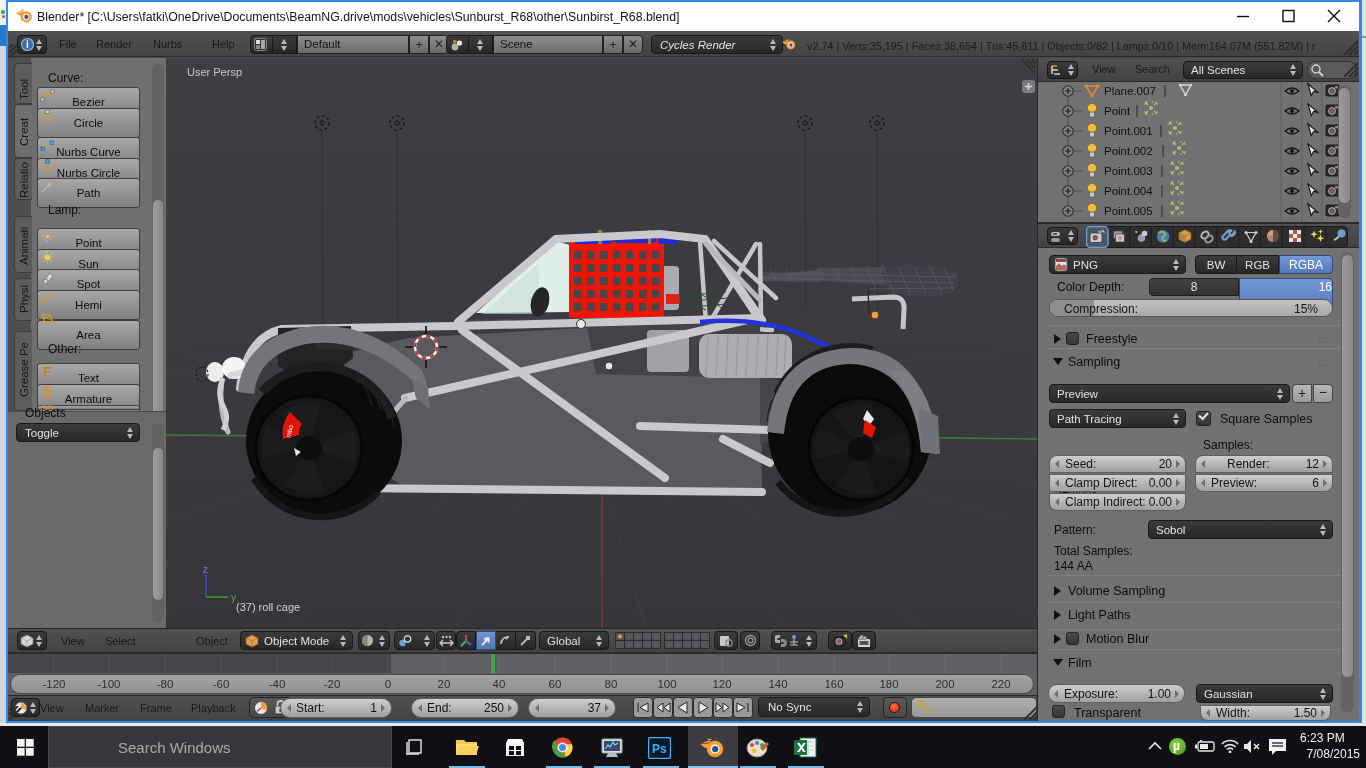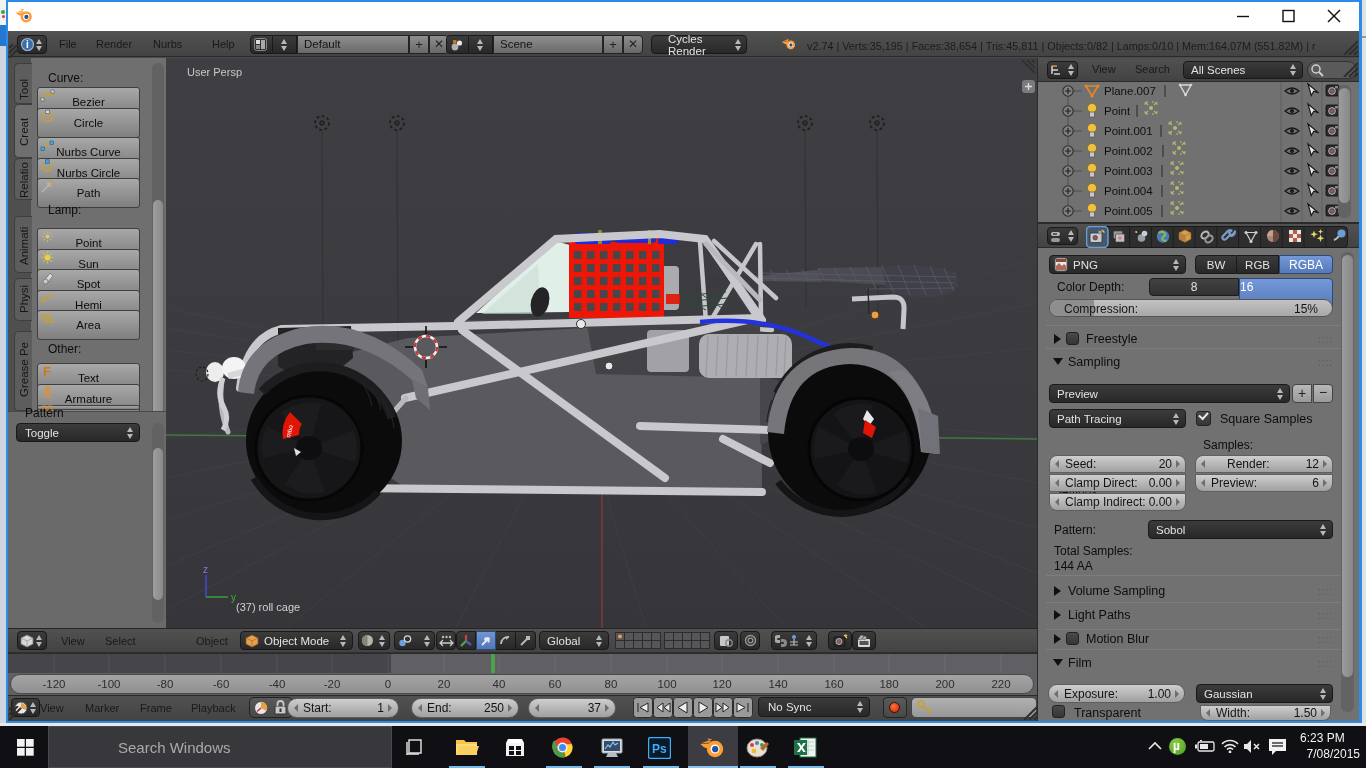--- a/index.html
+++ b/index.html
@@ -38,20 +38,21 @@
 <div class="abs" style="left:6px;top:0;width:1356px;height:723px;background:#4b4b4b;border-left:2px solid #2d8ceb;border-right:3px solid #2d8ceb;border-top:2px solid #2d8ceb;border-bottom:2px solid #2d8ceb;"></div>
 
 <div class="abs" style="left:8px;top:2px;width:1351px;height:29px;background:#ffffff;"></div>
 <svg class="abs" style="left:15px;top:6px;" width="20" height="20" viewBox="0 0 20 20">
  <circle cx="11.2" cy="10.8" r="5.6" fill="#ff9d33"></circle>
  <circle cx="11.2" cy="10.8" r="3.1" fill="#fff"></circle>
  <circle cx="11.4" cy="10.9" r="2.1" fill="#1b53a5"></circle>
  <path d="M1,6.5 L9,5.6 L5.5,2.8 L9.5,3.4 Z" fill="#ff9d33"></path>
  <path d="M0.8,6.8 Q4,10.5 7,9.5 L9,6.2 Z" fill="#ff9d33"></path>
 </svg>
+<div class="abs" style="left:37px;top:10px;font-size:12.3px;color:#151515;white-space:nowrap;">Blender* [C:\Users\fatki\OneDrive\Documents\BeamNG.drive\mods\vehicles\Sunburst_R68\other\Sunbirst_R68.blend]</div>
 <svg class="abs" style="left:1230px;top:5px;" width="120" height="22" viewBox="0 0 120 22">
  <line x1="7" y1="11.5" x2="19" y2="11.5" stroke="#111" stroke-width="1.4"></line>
  <rect x="53" y="5.5" width="11" height="11" fill="none" stroke="#111" stroke-width="1.4"></rect>
  <line x1="98" y1="5" x2="110" y2="17" stroke="#111" stroke-width="1.4"></line>
  <line x1="110" y1="5" x2="98" y2="17" stroke="#111" stroke-width="1.4"></line>
 </svg>
 
 <div class="abs" style="left:8px;top:31px;width:1351px;height:26px;background:linear-gradient(#525252,#434343);border-bottom:1px solid #2a2a2a;"></div>
 <div id="infohdr">
 
@@ -89,21 +90,21 @@
           <rect x="3" y="2" width="3.5" height="3.5" fill="#c87820"></rect>
         </svg>
  </div>
  <div class="abs dd" style="left:469px;top:35px;width:24px;height:19px;border-radius:0;border-left:0;">
         <div class="updn" style="margin:0 auto;"></div>
       </div>
  <div class="abs" style="left:493px;top:35px;width:110px;height:19px;background:linear-gradient(#8e8e8e,#6a6a6a);border:1px solid #232323;color:#141414;font-size:11.5px;line-height:17px;padding-left:6px;">Scene</div>
  <div class="abs" style="left:603px;top:35px;width:20px;height:19px;background:linear-gradient(#8e8e8e,#686868);border:1px solid #232323;color:#222;text-align:center;line-height:17px;font-size:13px;">+</div>
  <div class="abs" style="left:623px;top:35px;width:20px;height:19px;background:linear-gradient(#8e8e8e,#686868);border:1px solid #232323;border-radius:0 4px 4px 0;color:#222;text-align:center;line-height:16px;font-size:12px;">✕</div>
 
- <div class="abs dd" style="left:651px;top:35px;width:96px;height:19px;padding-left:16px;">Cycles Render<div class="updn"></div></div>
+ <div class="abs dd" style="left:651px;top:35px;width:132px;height:19px;padding-left:8px;font-style:italic;">Cycles Render<div class="updn"></div></div>
 
  <svg class="abs" style="left:781px;top:37px;" width="17" height="15" viewBox="0 0 20 18">
   <circle cx="11.5" cy="9.5" r="5.2" fill="#ff9d33"></circle>
         <circle cx="11.5" cy="9.5" r="2.9" fill="#fff"></circle>
         <circle cx="11.7" cy="9.6" r="2" fill="#1b53a5"></circle>
   <path d="M1,5.5 L9,4.6 L6,2 L9.8,2.6 Z" fill="#ff9d33"></path>
         <path d="M0.8,5.8 Q4,9.3 7,8.4 L9,5.2 Z" fill="#ff9d33"></path>
  </svg>
  <div class="abs" style="left:807px;top:40px;font-size:10.8px;color:#1c1c1c;white-space:nowrap;">v2.74 | Verts:35,195 | Faces:38,654 | Tris:45,811 | Objects:0/82 | Lamps:0/10 | Mem:164.07M (551.82M) | r</div>
  <svg class="abs" style="left:1340px;top:33px;" width="18" height="22">
@@ -142,21 +143,21 @@
  <div class="toolbtn" style="top:87px;">Bezier</div>
  <div class="toolbtn" style="top:108px;">Circle</div>
  <div class="toolbtn" style="top:137px;">Nurbs Curve</div>
  <div class="toolbtn" style="top:158px;">Nurbs Circle</div>
  <div class="toolbtn" style="top:178px;">Path</div>
  <div class="plabel" style="left:48px;top:203px;">Lamp:</div>
  <div class="toolbtn" style="top:228px;">Point</div>
  <div class="toolbtn" style="top:249px;">Sun</div>
  <div class="toolbtn" style="top:269px;">Spot</div>
  <div class="toolbtn" style="top:290px;">Hemi</div>
- <div class="toolbtn" style="top:310px;">Area</div>
+ <div class="toolbtn" style="top:320px;">Area</div>
  <div class="plabel" style="left:48px;top:342px;">Other:</div>
  <div class="toolbtn" style="top:363px;">Text</div>
  <div class="toolbtn" style="top:384px;">Armature</div>
  <div class="toolbtn" style="top:405px;height:5px;"></div>
 
  <svg class="abs" style="left:40px;top:88px;" width="15" height="15">
         <path d="M2,12 Q4,3 8,6 T13,4" stroke="#caa029" stroke-width="1.6" fill="none"></path>
         <rect x="1" y="10" width="3" height="3" fill="#ddd" stroke="#555" stroke-width="0.6"></rect>
         <rect x="11" y="2" width="3" height="3" fill="#ddd" stroke="#555" stroke-width="0.6"></rect>
       </svg>
@@ -215,21 +216,21 @@
           <rect x="2" y="2" width="4" height="5"></rect>
           <rect x="8" y="2" width="4" height="5"></rect>
         </g>
       </svg>
 
  <div class="abs" style="left:152px;top:63px;width:12px;height:560px;background:#626262;border-radius:6px;"></div>
  <div class="abs" style="left:153px;top:200px;width:10px;height:245px;background:linear-gradient(90deg,#9e9e9e,#8a8a8a);border-radius:5px;"></div>
  <div class="abs" style="left:153px;top:450px;width:10px;height:150px;background:linear-gradient(90deg,#9e9e9e,#8a8a8a);border-radius:5px;"></div>
 
  <div class="abs" style="left:8px;top:411px;width:158px;height:217px;background:#6a6a6a;border-top:1px solid #4a4a4a;"></div>
- <div class="plabel" style="left:25px;top:406px;">Pattern</div>
+ <div class="plabel" style="left:25px;top:406px;">Objects</div>
  <div class="abs dd" style="left:16px;top:423px;width:124px;height:19px;padding-left:8px;">Toggle<div class="updn"></div></div>
  <div class="abs" style="left:152px;top:423px;width:12px;height:200px;background:#626262;border-radius:6px;"></div>
  <div class="abs" style="left:153px;top:448px;width:10px;height:152px;background:linear-gradient(90deg,#9e9e9e,#8a8a8a);border-radius:5px;"></div>
 </div>
 
 <div id="viewport" class="abs" style="left:166px;top:58px;width:871px;height:570px;overflow:hidden;background:linear-gradient(180deg,#3f3f43 0%,#3b3b3f 55%,#36363a 100%);">
 <svg width="871" height="570" viewBox="0 0 871 570">
 
  <g stroke="#45454a" stroke-width="1" opacity="0.5">
   <line x1="410" y1="335" x2="871" y2="200"></line>
@@ -829,21 +830,21 @@
   <span style="margin-left:5px;">PNG</span>
           <div class="updn"></div>
  </div>
  <div class="abs" style="left:1195px;top:255px;width:138px;height:19px;display:flex;">
   <div class="dd" style="position:relative;width:46px;height:19px;border-radius:4px 0 0 4px;justify-content:center;">BW</div>
   <div class="dd" style="position:relative;width:46px;height:19px;border-radius:0;border-left:0;justify-content:center;">RGB</div>
   <div style="position:relative;width:59px;height:19px;background:linear-gradient(#7498d8,#5478b8);border:1px solid #2a4a7a;border-radius:0 4px 4px 0;color:#fff;font-size:12px;display:flex;align-items:center;justify-content:center;">RGBA</div>
  </div>
  <div class="plabel" style="left:1057px;top:280px;">Color Depth:</div>
  <div class="abs" style="left:1149px;top:278px;width:90px;height:18px;background:linear-gradient(#424242,#323232);border:1px solid #1c1c1c;border-radius:4px 0 0 4px;color:#e2e2e2;font-size:12px;text-align:center;line-height:16px;">8</div>
- <div class="abs" style="left:1239px;top:278px;width:94px;height:32px;background:linear-gradient(#7498d8,#5478b8);border:1px solid #2a4a7a;border-radius:0 4px 4px 0;color:#fff;font-size:12px;text-align:left;line-height:16px;">16</div>
+ <div class="abs" style="left:1239px;top:278px;width:94px;height:32px;background:linear-gradient(#7498d8,#5478b8);border:1px solid #2a4a7a;border-radius:0 4px 4px 0;color:#fff;font-size:12px;text-align:right;line-height:16px;">16</div>
  <div class="abs" style="left:1049px;top:299px;width:284px;height:18px;background:linear-gradient(#c2c2c2,#a8a8a8);border:1px solid #555;border-radius:9px;overflow:hidden;">
   <div style="position:absolute;left:0;top:0;width:44px;height:18px;background:#8e8e8e;"></div>
   <div style="position:absolute;left:14px;top:1.5px;font-size:12px;color:#141414;">Compression:</div>
   <div style="position:absolute;right:14px;top:1.5px;font-size:12px;color:#141414;">15%</div>
  </div>
  <div class="sep" style="top:325px;"></div>
  <div class="tri-r" style="left:1054px;top:334px;"></div>
  <div class="chk" style="left:1066px;top:332px;"></div>
  <div class="plabel" style="left:1086px;top:332px;font-size:12.5px;">Freestyle</div>
  <div class="grips" style="left:1318px;top:334px;">::::</div>
@@ -1142,21 +1143,21 @@
  <svg class="abs" style="left:253px;top:700px;" width="16" height="16">
         <circle cx="8" cy="8" r="6.5" fill="#e8e8e8" stroke="#444"></circle>
         <path d="M8,8 L8,1.5 A6.5,6.5 0 0 1 13.5,11 Z" fill="#e8a048"></path>
         <path d="M8,8 L4,11.5" stroke="#c03030" stroke-width="1.4"></path>
       </svg>
  <svg class="abs" style="left:272px;top:699px;" width="17" height="17" viewBox="0 0 17 17">
         <rect x="3" y="7" width="11" height="8" rx="1.5" fill="#c8c8c8" stroke="#333"></rect>
         <path d="M5.5,7 V5 a3,3 0 0 1 6,0 V7" fill="none" stroke="#c8c8c8" stroke-width="1.8"></path>
         <rect x="7.5" y="9.5" width="2" height="3.5" fill="#333"></rect>
       </svg>
- <div class="abs nf" style="left:287px;top:698px;width:112px;height:20px;border-radius:10px;">
+ <div class="abs nf" style="left:280px;top:698px;width:112px;height:20px;border-radius:10px;">
         <div class="larr" style="margin-left:6px;"></div>
         <span style="margin-left:5px;">Start:</span>
         <span style="margin-left:auto;">1</span>
         <div class="rarr" style="margin:0 6px 0 4px;"></div>
       </div>
  <div class="abs nf" style="left:411px;top:698px;width:108px;height:20px;border-radius:10px;">
         <div class="larr" style="margin-left:6px;"></div>
         <span style="margin-left:5px;">End:</span>
         <span style="margin-left:auto;">250</span>
         <div class="rarr" style="margin:0 6px 0 4px;"></div>

